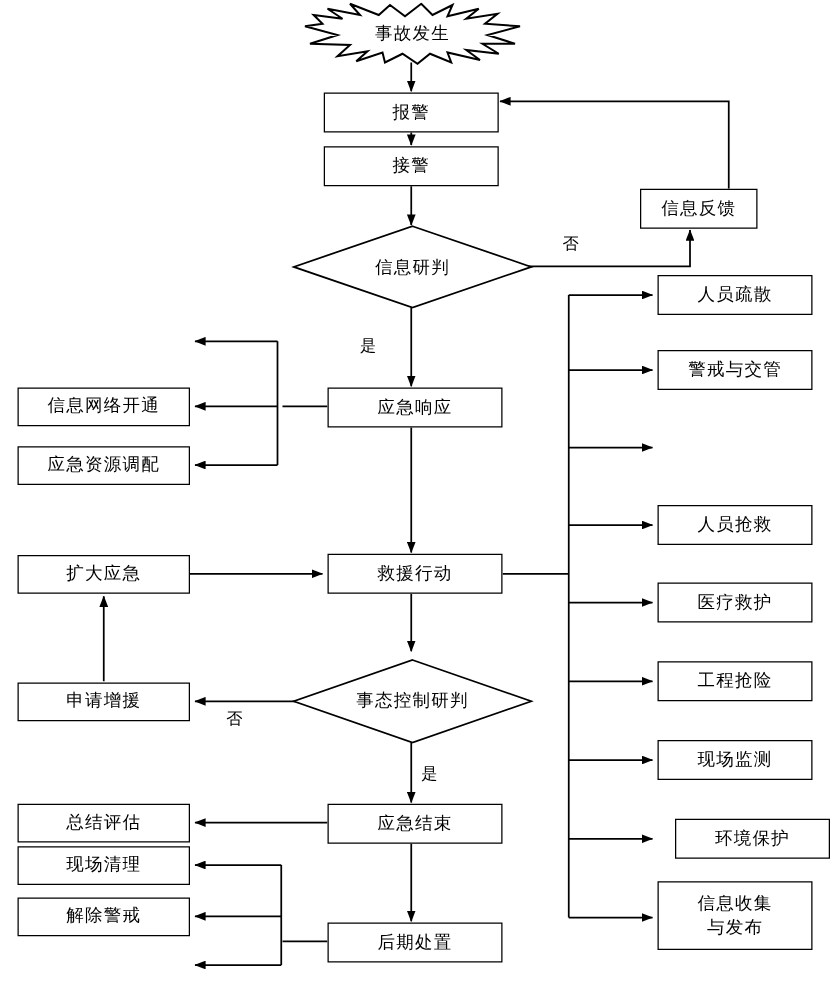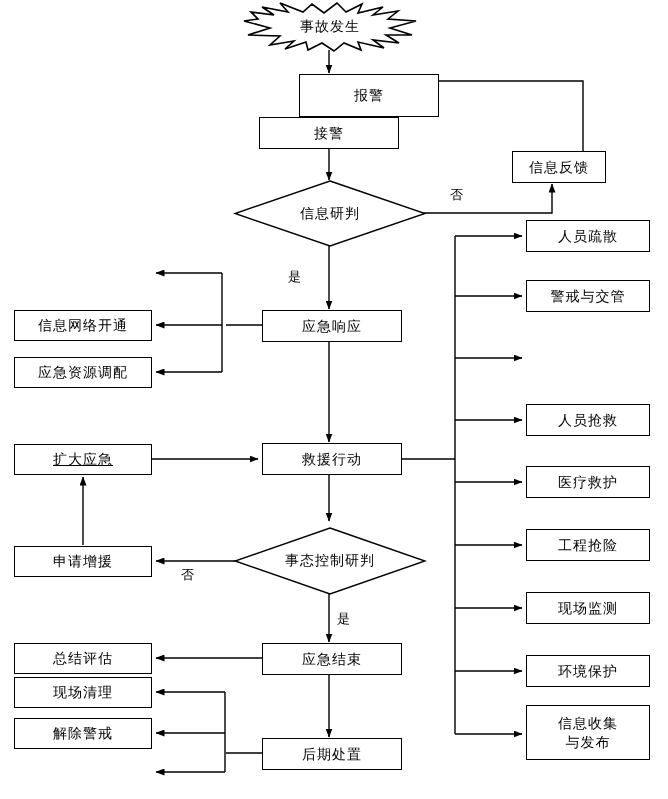--- a/index.html
+++ b/index.html
@@ -135,21 +135,21 @@
     </g>
   </svg>
 
   <div class="burst" style="left:240px; top:2px; width:180px; height:50px;">
     <svg width="180" height="50" viewBox="0 0 180 50" xmlns="http://www.w3.org/2000/svg">
       <polygon fill="#ffffff" stroke="#000000" stroke-width="1.6" stroke-linejoin="miter" points="11,10 34,13 22,5 48,10 40,1 63,10 72,2 84,11 97,1 106,10 122,2 118,11 143,5 133,13 158,9 148,17 176,19 150,26 172,33 146,33 159,41 133,38 144,46 118,40 121,48 104,41 94,49 82,41 68,48 66,40 45,47 54,39 30,43 40,34 8,33 30,26 4,19 18,17"></polygon>
     </svg>
     <span class="burst-label">事故发生</span>
   </div>
 
-  <div class="node" style="left:259px; top:74px; width:140px; height:43px;margin-left:40px;">
+  <div class="node" style="left:259px; top:74px; width:140px; height:32px;">
     <span>报警</span>
   </div>
 
   <div class="node" style="left:259px; top:117px; width:140px; height:32px;">
     <span>接警</span>
   </div>
 
   <div style="position:absolute; left:233px; top:180px; width:194px; height:67px; z-index:3;">
     <svg width="194" height="67" viewBox="0 0 194 67" xmlns="http://www.w3.org/2000/svg" style="position:absolute;left:0;top:0;">
       <polygon points="97,1 192,33.5 97,66 2,33.5" fill="#ffffff" stroke="#000000" stroke-width="1.4"></polygon>
@@ -186,21 +186,21 @@
 
 
   <div class="node" style="left:14px; top:310px; width:138px; height:31px;">
     <span>信息网络开通</span>
   </div>
 
   <div class="node" style="left:14px; top:357px; width:138px; height:31px;">
     <span>应急资源调配</span>
   </div>
 
-  <div class="node" style="left:14px; top:444px; width:138px; height:31px;text-decoration:underline;">
+  <div class="node" style="left:14px; top:444px; width:138px; height:31px;">
     <span>扩大应急</span>
   </div>
 
   <div class="node" style="left:14px; top:546px; width:138px; height:31px;">
     <span>申请增援</span>
   </div>
 
   <div class="node" style="left:14px; top:643px; width:138px; height:31px;">
     <span>总结评估</span>
   </div>
@@ -236,21 +236,21 @@
   </div>
 
   <div class="node" style="left:526px; top:529px; width:124px; height:32px;">
     <span>工程抢险</span>
   </div>
 
   <div class="node" style="left:526px; top:592px; width:124px; height:32px;">
     <span>现场监测</span>
   </div>
 
-  <div class="node" style="left:526px; top:655px; width:124px; height:32px;">
+  <div class="node" style="left:540px; top:655px; width:124px; height:32px;">
     <span>环境保护</span>
   </div>
 
   <div class="node" style="left:526px; top:705px; width:124px; height:55px;">
     <span>信息收集
 与发布</span>
   </div>
 
   <span class="edge-label" style="left:288px; top:268px;">是</span>
 

